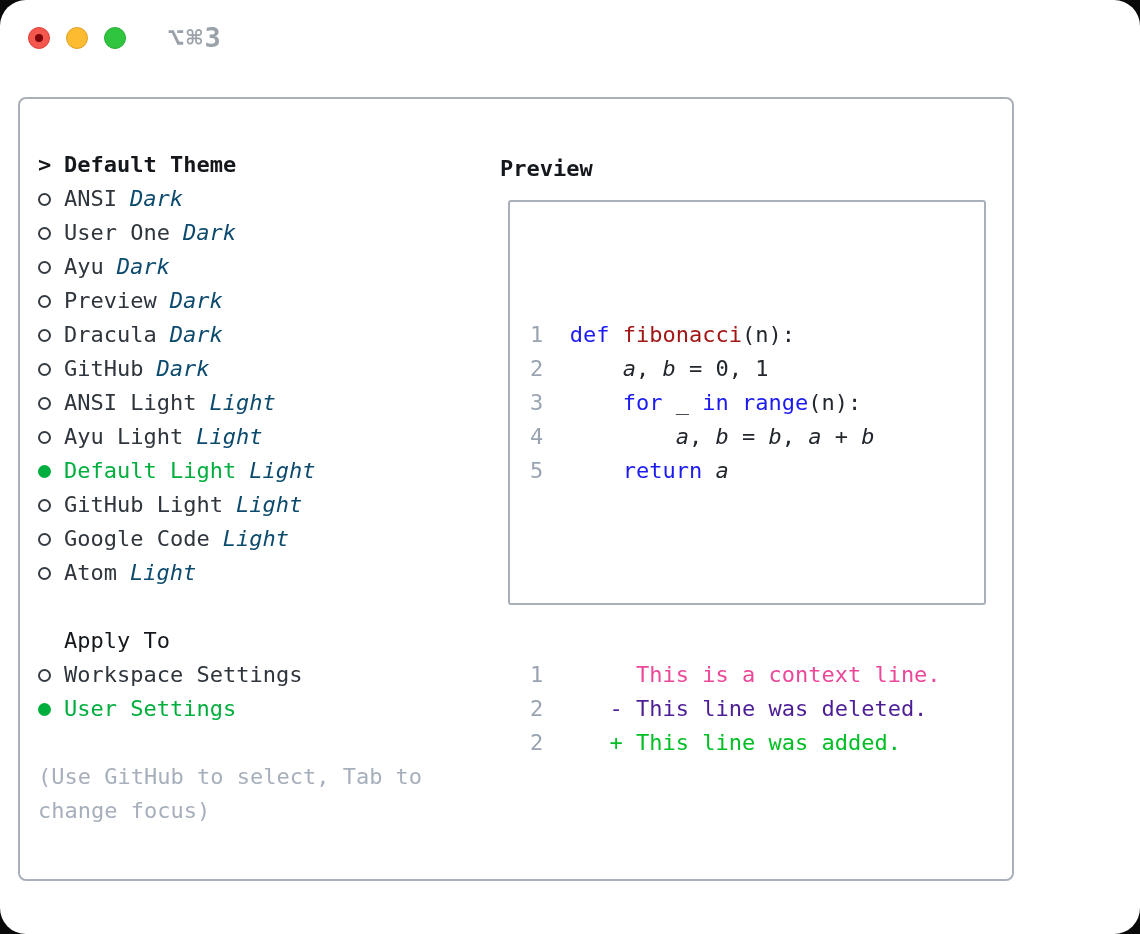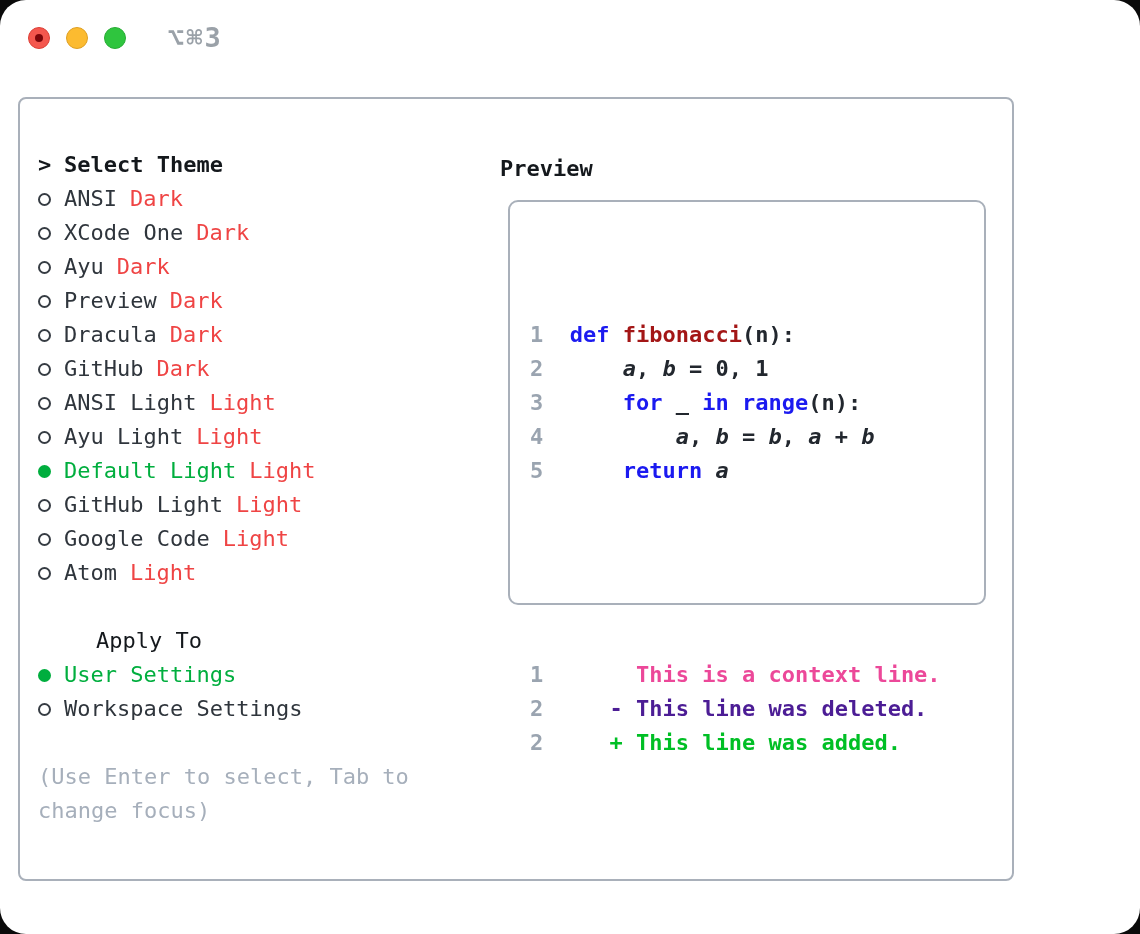--- a/index.html
+++ b/index.html
@@ -22,32 +22,32 @@
          border:2px solid #a9b0ba;border-radius:8px;background:#fff;}
 
   
   .left-col{position:absolute;left:38px;top:148px;font-size:22px;line-height:34px;color:#2f353c;}
   .row{height:34px;display:flex;align-items:center;white-space:pre;}
   .marker-col{flex:0 0 26px;width:26px;display:flex;align-items:center;}
   .caret{font-weight:bold;color:#14181c;}
   .ring{width:13px;height:13px;border:2px solid #363c43;border-radius:50%;box-sizing:border-box;}
   .ring.dot{background:#00ae3e;border-color:#00ae3e;}
   .heading{font-weight:bold;color:#14181c;}
-  .subheading{color:#14181c;margin-left:32px;}
+  .subheading{color:#14181c;}
   .item-name{color:#2f353c;}
   .item-name.green{color:#00ae3e;}
-  .item-tag{color:#ef4444;margin-left:13px;}
+  .item-tag{color:#0c4a6e;margin-left:13px;font-style:italic;}
   .sep{height:34px;}
   .help{width:410px;color:#a6afbb;white-space:normal;}
 
   
   .preview-head{position:absolute;left:500px;top:152px;height:34px;line-height:34px;
                 font-size:22px;font-weight:bold;color:#14181c;text-align:right;}
   .preview-box{position:absolute;left:508px;top:200px;width:478px;height:405px;box-sizing:border-box;
-               border:2px solid #a9b0ba;border-radius:10px;background:#fff;font-weight:bold;}
+               border:2px solid #a9b0ba;border-radius:3px;background:#fff;}
   .codewrap{position:absolute;left:20px;top:48px;font-size:22px;line-height:34px;white-space:pre;}
   .cl{height:34px;}
   .num{color:#9aa4b0;display:inline-block;min-width:13px;text-align:right;}
   .kw{color:#1b1af0;}
   .fn{color:#a31616;}
   .pl{color:#22272e;}
   .var{color:#22272e;font-style:italic;}
   .ctx{color:#ec4899;}
   .del{color:#4c1d95;}
   .add{color:#00bf25;}
@@ -62,47 +62,47 @@
     <div class="light yellow"></div>
     <div class="light green"></div>
   </div>
   <div class="window-title">⌥⌘3</div>
 
   <div class="panel"></div>
 
   <div class="left-col">
     <div class="row">
       <span class="marker-col"><span class="caret">&gt;</span></span>
-      <span class="heading">Select Theme</span>
+      <span class="heading">Default Theme</span>
     </div>
     <div id="theme-items">
         <div class="row"><span class="marker-col"><span class="ring"></span></span><span class="item-name">ANSI</span><span class="item-tag">Dark</span></div>
-        <div class="row"><span class="marker-col"><span class="ring"></span></span><span class="item-name">XCode One</span><span class="item-tag">Dark</span></div>
+        <div class="row"><span class="marker-col"><span class="ring"></span></span><span class="item-name">User One</span><span class="item-tag">Dark</span></div>
         <div class="row"><span class="marker-col"><span class="ring"></span></span><span class="item-name">Ayu</span><span class="item-tag">Dark</span></div>
         <div class="row"><span class="marker-col"><span class="ring"></span></span><span class="item-name">Preview</span><span class="item-tag">Dark</span></div>
         <div class="row"><span class="marker-col"><span class="ring"></span></span><span class="item-name">Dracula</span><span class="item-tag">Dark</span></div>
         <div class="row"><span class="marker-col"><span class="ring"></span></span><span class="item-name">GitHub</span><span class="item-tag">Dark</span></div>
         <div class="row"><span class="marker-col"><span class="ring"></span></span><span class="item-name">ANSI Light</span><span class="item-tag">Light</span></div>
         <div class="row"><span class="marker-col"><span class="ring"></span></span><span class="item-name">Ayu Light</span><span class="item-tag">Light</span></div>
         <div class="row"><span class="marker-col"><span class="ring dot"></span></span><span class="item-name green">Default Light</span><span class="item-tag">Light</span></div>
         <div class="row"><span class="marker-col"><span class="ring"></span></span><span class="item-name">GitHub Light</span><span class="item-tag">Light</span></div>
         <div class="row"><span class="marker-col"><span class="ring"></span></span><span class="item-name">Google Code</span><span class="item-tag">Light</span></div>
         <div class="row"><span class="marker-col"><span class="ring"></span></span><span class="item-name">Atom</span><span class="item-tag">Light</span></div>
       </div>
     <div class="sep"></div>
     <div class="row">
       <span class="marker-col"></span>
       <span class="subheading">Apply To</span>
     </div>
     <div id="apply-options">
+        <div class="row"><span class="marker-col"><span class="ring"></span></span><span class="item-name">Workspace Settings</span></div>
         <div class="row"><span class="marker-col"><span class="ring dot"></span></span><span class="item-name green">User Settings</span></div>
-        <div class="row"><span class="marker-col"><span class="ring"></span></span><span class="item-name">Workspace Settings</span></div>
       </div>
     <div class="sep"></div>
-    <div class="help">(Use Enter to select, Tab to change focus)</div>
+    <div class="help">(Use GitHub to select, Tab to change focus)</div>
   </div>
 
   <div class="preview-head">Preview</div>
   <div class="preview-box">
     <div class="codewrap">
       <div id="code-lines"><div class="cl"><span class="num">1</span><span class="pl">  </span><span class="kw">def</span><span class="pl"> </span><span class="fn">fibonacci</span><span class="pl">(n):</span></div><div class="cl"><span class="num">2</span><span class="pl">  </span><span class="pl">    </span><span class="var">a</span><span class="pl">, </span><span class="var">b</span><span class="pl"> = 0, 1</span></div><div class="cl"><span class="num">3</span><span class="pl">  </span><span class="pl">    </span><span class="kw">for</span><span class="pl"> _ </span><span class="kw">in</span><span class="pl"> </span><span class="kw">range</span><span class="pl">(n):</span></div><div class="cl"><span class="num">4</span><span class="pl">  </span><span class="pl">        </span><span class="var">a</span><span class="pl">, </span><span class="var">b</span><span class="pl"> = </span><span class="var">b</span><span class="pl">, </span><span class="var">a</span><span class="pl"> + </span><span class="var">b</span></div><div class="cl"><span class="num">5</span><span class="pl">  </span><span class="pl">    </span><span class="kw">return</span><span class="pl"> </span><span class="var">a</span></div></div>
       <div class="sep"></div>
       <div id="diff-lines"><div class="cl"><span class="num">1</span><span class="pl">  </span><span class="ctx">     This is a context line.</span></div><div class="cl"><span class="num">2</span><span class="pl">  </span><span class="del">   - This line was deleted.</span></div><div class="cl"><span class="num">2</span><span class="pl">  </span><span class="add">   + This line was added.</span></div></div>
     </div>
   </div>

